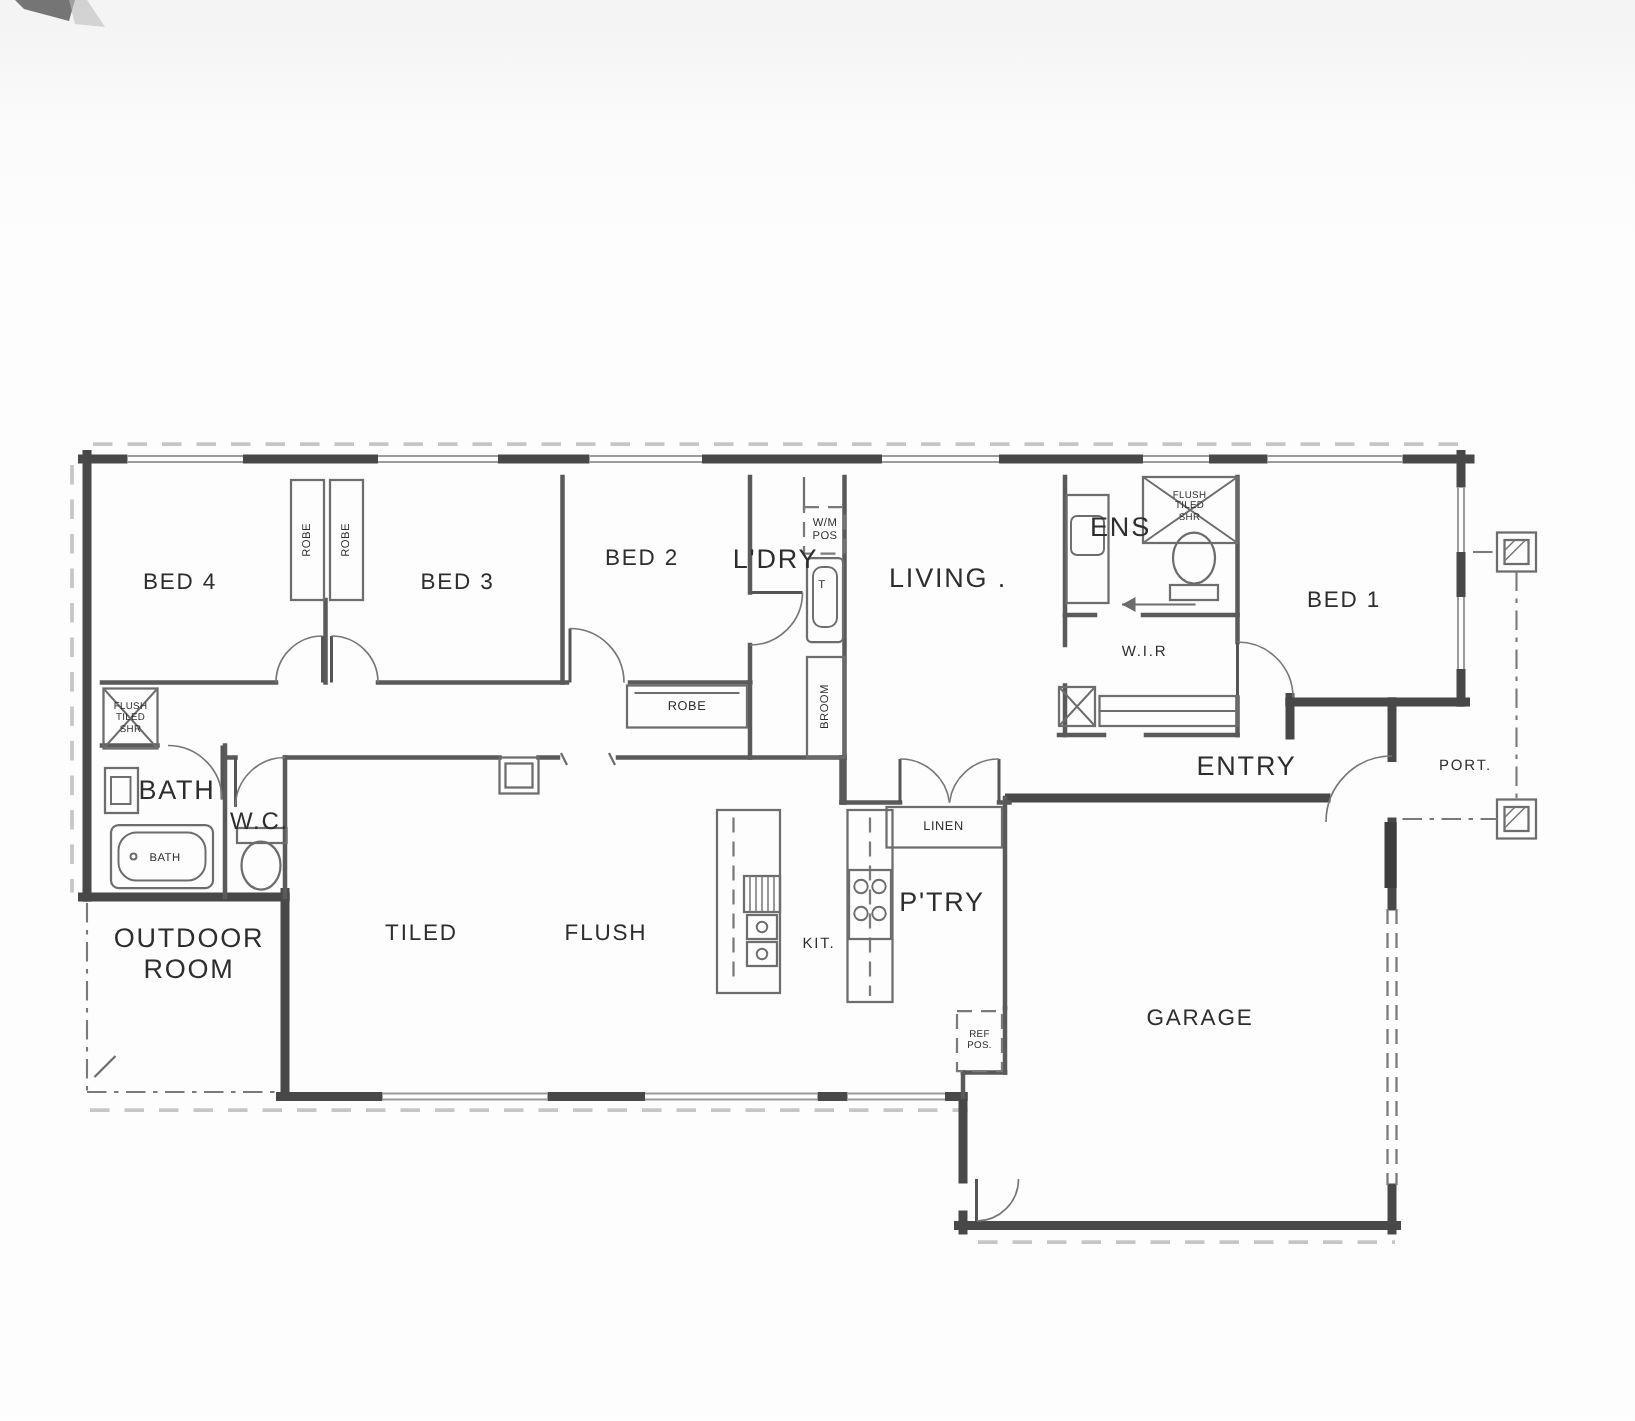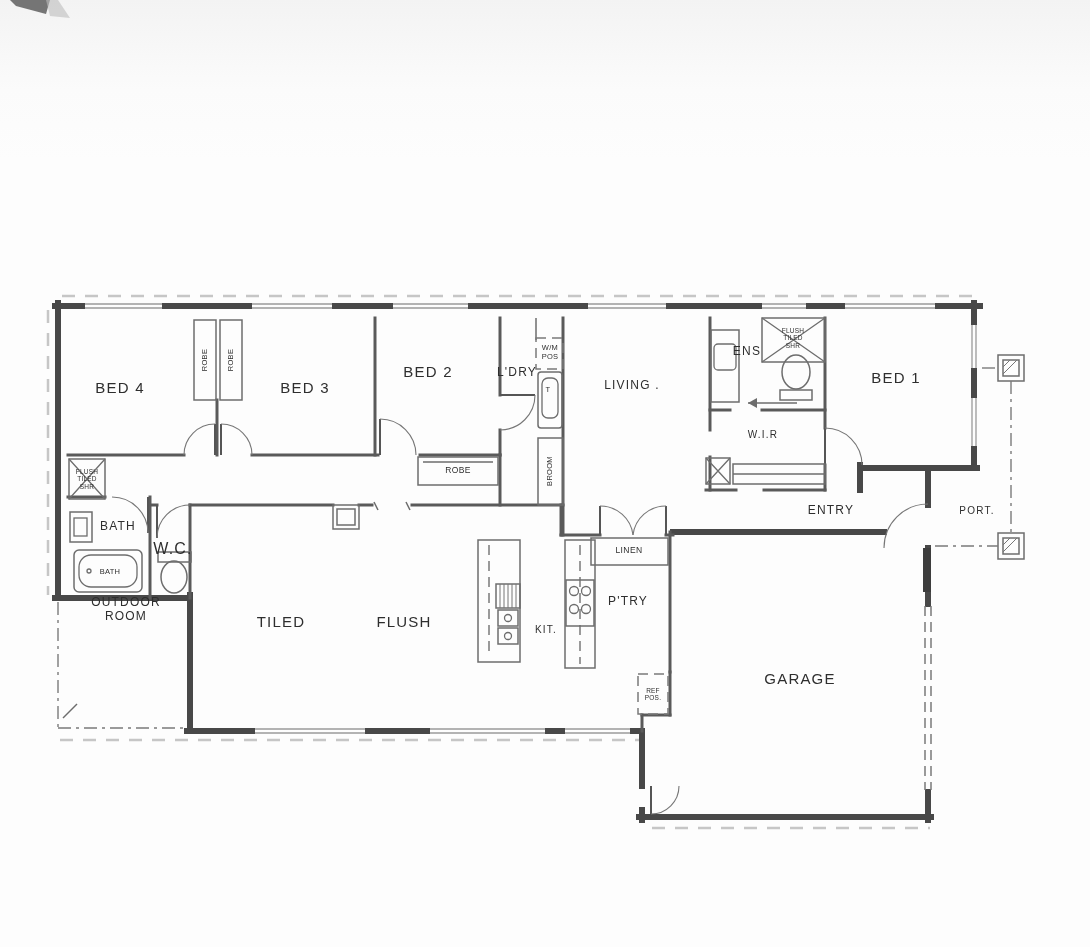--- a/index.html
+++ b/index.html
@@ -27,21 +27,21 @@
   .ldash{stroke:#c6c6c6;stroke-width:2.5;fill:none;stroke-dasharray:13 10}
   .darkfill{fill:#3d3d3d;stroke:none}
   .hatch{stroke:#777;stroke-width:1;fill:none}
 
   .lbl{
     position:absolute;transform:translate(-50%,-50%);
     color:#2e2e2e;white-space:pre;text-align:center;
     letter-spacing:1.2px;line-height:1.15;font-weight:400;
   }
   .s15{font-size:15px}
-  .s14{font-size:12px}
+  .s14{font-size:18px}
   .s13{font-size:10px}
   .s12{font-size:16px}
   .s8{font-size:8.5px;letter-spacing:.4px}
   .s7{font-size:7.5px;letter-spacing:.3px}
   .s6{font-size:6.5px;letter-spacing:.2px}
   .rot{transform:translate(-50%,-50%) rotate(-90deg)}
 </style>
 </head>
 <body>
 
@@ -273,25 +273,25 @@
   </g>
 
 </svg>
 
   <div class="lbl s15" style="left:120px;top:388px">BED 4</div>
   <div class="lbl s15" style="left:305px;top:388px">BED 3</div>
   <div class="lbl s15" style="left:428px;top:372px">BED 2</div>
   <div class="lbl s14" style="left:517px;top:373px">L'DRY</div>
   <div class="lbl s14" style="left:632px;top:386px">LIVING .</div>
   <div class="lbl s14" style="left:747px;top:352px">ENS</div>
-  <div class="lbl s15" style="left:896px;top:378px">BED 1</div>
+  <div class="lbl s15" style="left:896px;top:400px">BED 1</div>
   <div class="lbl s13" style="left:763px;top:435px">W.I.R</div>
   <div class="lbl s14" style="left:118px;top:527px">BATH</div>
   <div class="lbl s12" style="left:173px;top:549px">W.C.</div>
-  <div class="lbl s14" style="left:126px;top:610px">OUTDOOR
+  <div class="lbl s14" style="left:126px;top:636px">OUTDOOR
 ROOM</div>
   <div class="lbl s15" style="left:281px;top:622px">TILED</div>
   <div class="lbl s15" style="left:404px;top:622px">FLUSH</div>
   <div class="lbl s13" style="left:546px;top:630px">KIT.</div>
   <div class="lbl s14" style="left:628px;top:602px">P'TRY</div>
   <div class="lbl s14" style="left:831px;top:511px">ENTRY</div>
   <div class="lbl s13" style="left:977px;top:511px">PORT.</div>
   <div class="lbl s15" style="left:800px;top:679px">GARAGE</div>
 
   <div class="lbl rot s7" style="left:205px;top:360px">ROBE</div>

